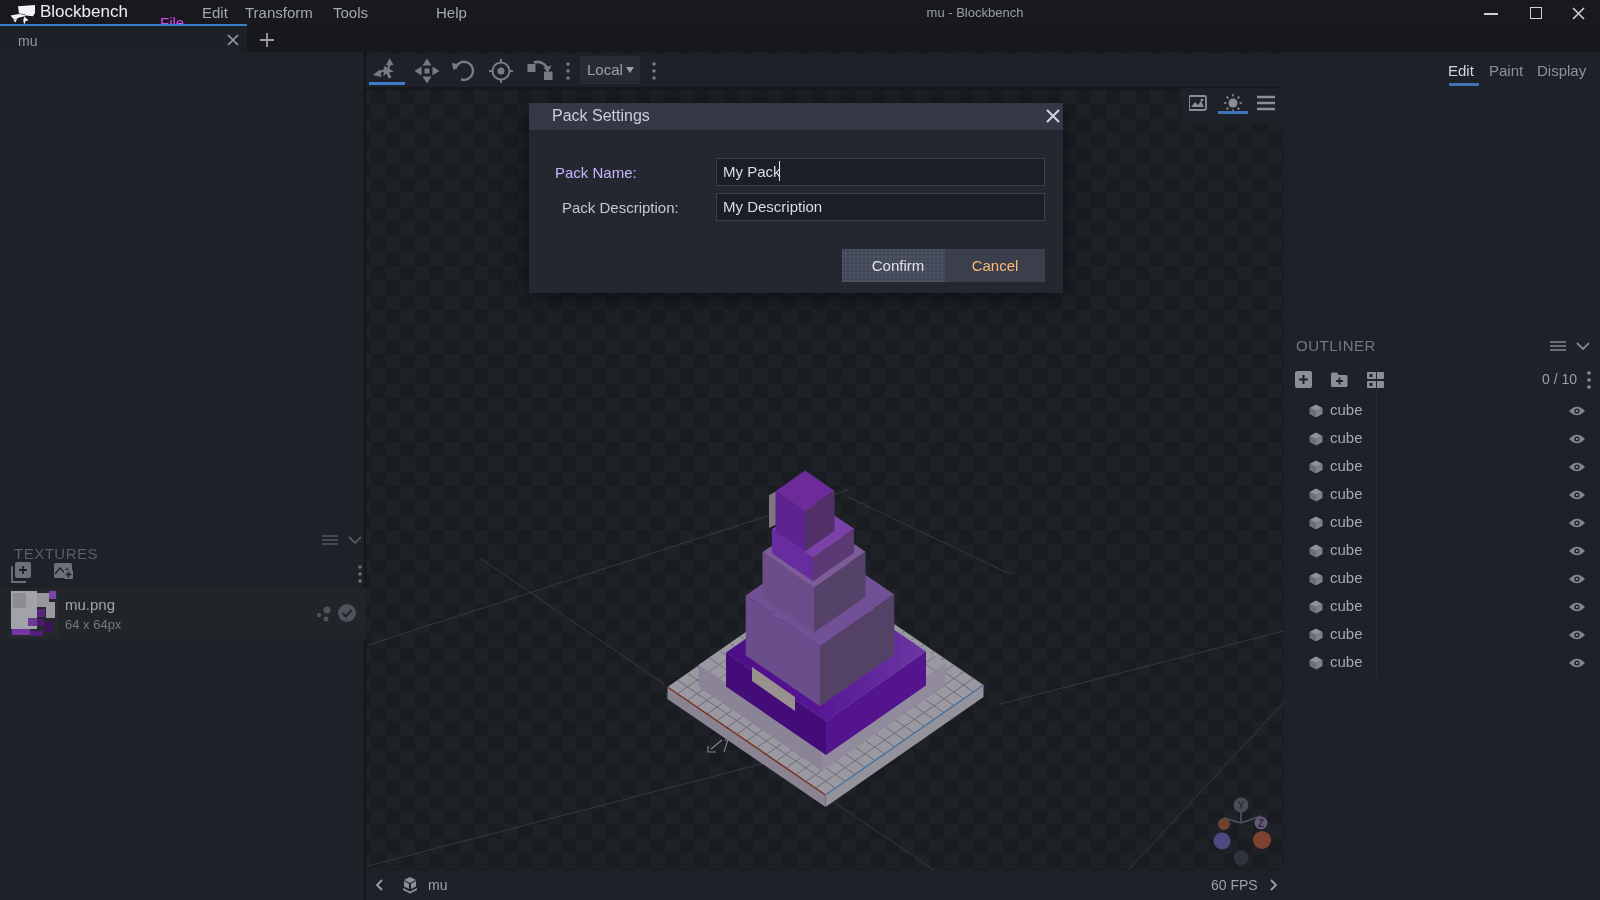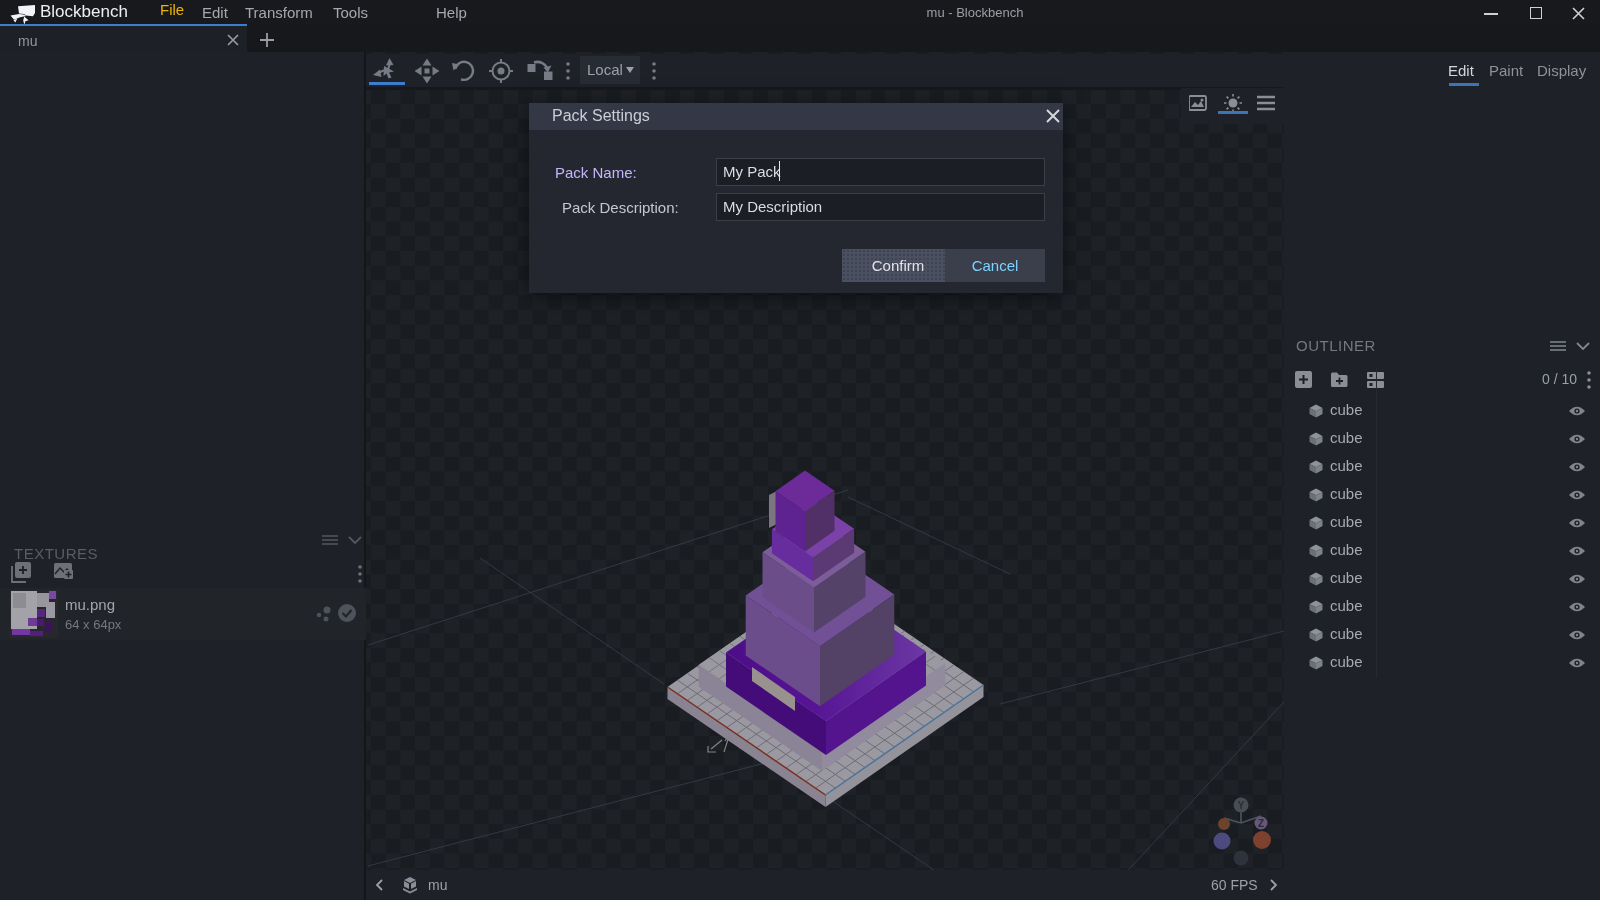--- a/index.html
+++ b/index.html
@@ -14,21 +14,21 @@
 <svg width="26" height="24" viewBox="0 0 26 24">
  <g fill="#f2f2f8">
  <path d="M9 5.2 L26 4 L26.3 11.5 L24 15.2 L17 14.6 L15 13 L10 12.6 Z"></path>
  <path d="M1.5 14.6 L10 12.9 L14.5 13.6 L17.3 15 L11 16.2 L5 18.8 Z"></path>
  <path d="M4.5 19.2 L8.5 17.3 L6.3 21.4 Z"></path>
  <path d="M15.2 15.4 L19.5 19.3 L16.4 20.2 L15.3 23.8 L14.2 19.4 Z"></path>
  </g>
 </svg>
   </div>
 <div class="abs" style="left:40px;top:2px;font-size:17px;color:#eceef2;">Blockbench</div>
-<div class="abs" style="left:160px;top:1px;font-size:15px;color:#eab308;">File</div>
+<div class="abs" style="left:160px;top:14px;font-size:15px;color:#d946ef;">File</div>
 <div class="abs" style="left:202px;top:4px;font-size:15px;color:#a5a8af;">Edit</div>
 <div class="abs" style="left:245px;top:4px;font-size:15px;color:#a5a8af;">Transform</div>
 <div class="abs" style="left:333px;top:4px;font-size:15px;color:#a5a8af;">Tools</div>
 <div class="abs" style="left:386px;top:4px;font-size:15px;color:#a5a8af;margin-top:41px;">View</div>
 <div class="abs" style="left:436px;top:4px;font-size:15px;color:#a5a8af;">Help</div>
 <div class="abs" style="left:870px;top:5px;width:210px;text-align:center;font-size:13px;color:#9b9ea5;">mu - Blockbench</div>
 <div class="abs" style="left:1484px;top:13px;width:14px;height:2px;background:#cfd0d4;"></div>
 <div class="abs" style="left:1530px;top:7px;width:12px;height:12px;border:1.5px solid #cfd0d4;"></div>
 <div class="abs" style="left:1571px;top:6px;width:15px;height:15px;">
 <svg width="15" height="15">
@@ -567,13 +567,13 @@
     </svg>
   </div>
 <div class="abs" style="left:555px;top:164px;font-size:15px;color:#c4b5fd;">Pack Name:</div>
 <div class="abs" style="left:716px;top:158px;width:329px;height:28px;background:#1b1e24;border:1px solid #3a3e46;"></div>
 <div class="abs" style="left:723px;top:163px;font-size:15px;color:#dcdce4;">My Pack</div>
 <div class="abs" style="left:779px;top:161px;width:1px;height:20px;background:#e4e4ea;"></div>
 <div class="abs" style="left:562px;top:199px;font-size:15px;color:#c6c6d0;">Pack Description:</div>
 <div class="abs" style="left:716px;top:193px;width:329px;height:28px;background:#1b1e24;border:1px solid #3a3e46;"></div>
 <div class="abs" style="left:723px;top:198px;font-size:15px;color:#dcdce4;">My Description</div>
 <div class="abs" style="left:842px;top:249px;width:112px;height:33px;background:#4a505f;background-image:radial-gradient(#3d4352 25%, rgba(0,0,0,0) 26%);background-size:4px 4px;color:#e2e2ea;font-size:15px;text-align:center;line-height:33px;">Confirm</div>
-<div class="abs" style="left:945px;top:249px;width:100px;height:33px;background:#3a3f4b;color:#7dd3fc;font-size:15px;text-align:center;line-height:33px;">Cancel</div>
+<div class="abs" style="left:945px;top:249px;width:100px;height:33px;background:#3a3f4b;color:#fdba74;font-size:15px;text-align:center;line-height:33px;">Cancel</div>
 
 </body></html>

